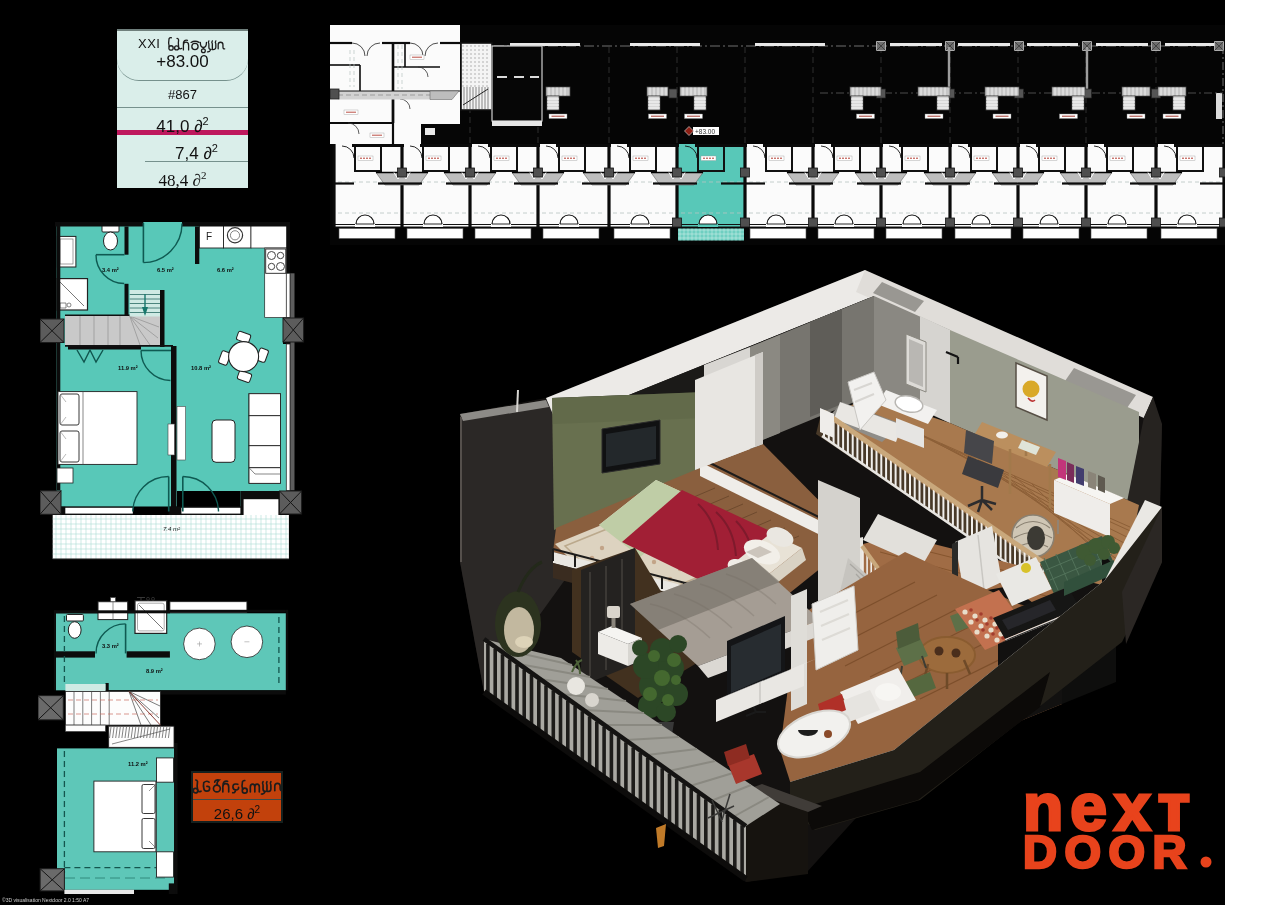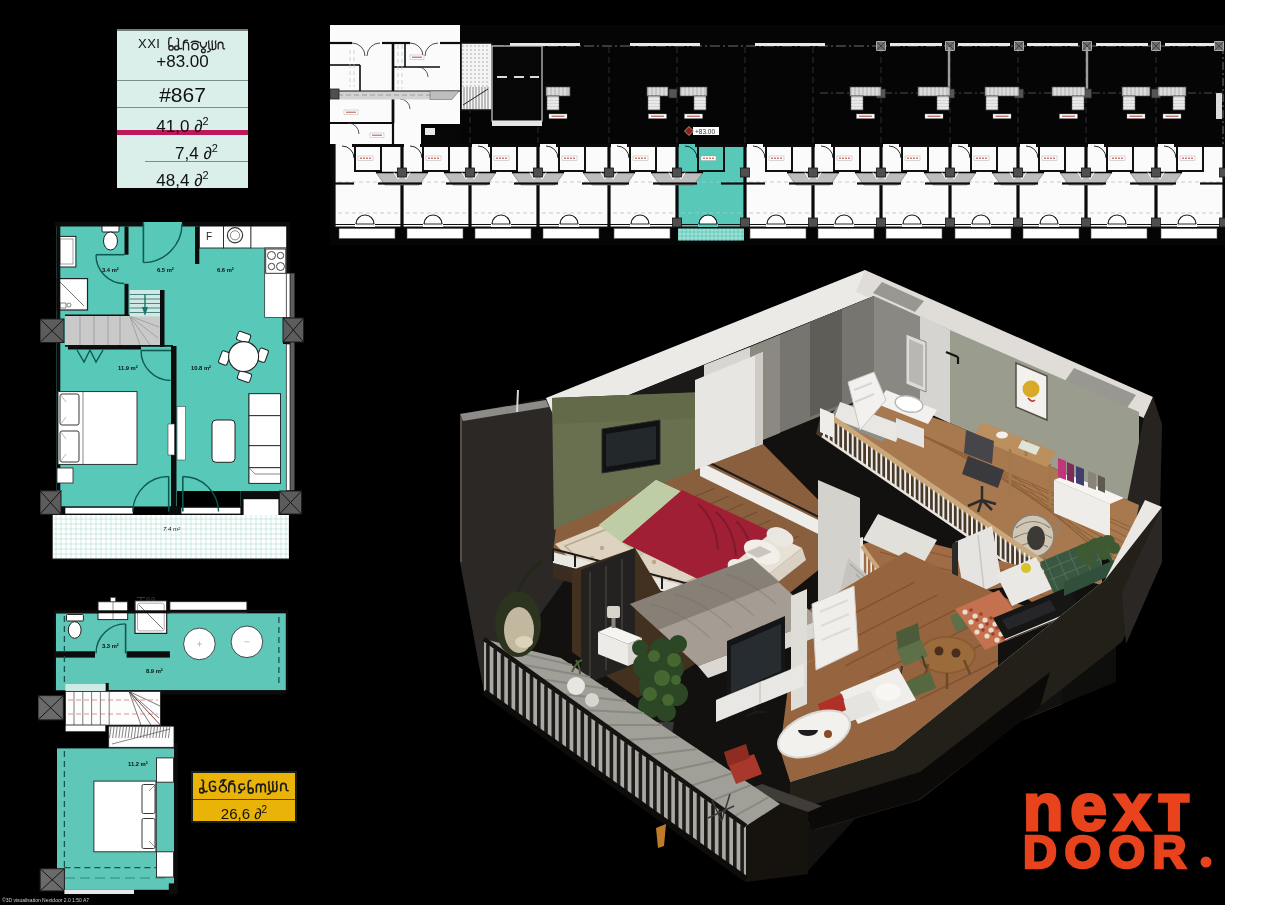--- a/index.html
+++ b/index.html
@@ -7,21 +7,21 @@
 .abs{position:absolute;}
 </style></head>
 <body>
 
 <div class="abs" style="left:0;top:0;width:1280px;height:905px;background:#000;"></div>
 
 <div class="abs" style="left:1225px;top:0;width:55px;height:905px;background:#fff;"></div>
 
 <div id="infotable" class="abs" style="left:117px;top:29px;width:131px;height:159px;background:#daeeea;border-top:2px solid #6f7f7c;color:#111;text-align:center;">
 
-  <div style="height:50px;border-bottom:1px solid #76918d;">
+  <div style="height:50px;border-bottom:1px solid #76918d;border-radius:22px;">
     <div style="padding-top:5px;height:18px;">
       <span style="font-size:13px;letter-spacing:0.5px;vertical-align:top;">XXI</span>
       <svg width="62" height="20" viewBox="0 0 70 23" style="vertical-align:-6px;">
           <g fill="none" stroke="#1c1c1c" stroke-width="1.5" stroke-linecap="round">
         <path d="M4,3 C3.4,6 3.4,9.5 4.2,12.2 M4,3 Q5,1.6 6.6,2"></path>
             <circle cx="6.3" cy="13.7" r="2.5"></circle>
         <path d="M15,4.5 C14.6,7 14.6,10 15,12.5 M15,12.5 Q15.6,15.8 18.6,14.3 M15,4.5 Q14.6,2.8 13.2,2.8"></path>
             <circle cx="12.7" cy="13.7" r="2.3"></circle>
         <path d="M20.5,16 L20.5,10.5 Q20.5,7 23.5,7 Q26.5,7 26.5,10.5 L26.5,16 M20.5,10 C20,5.4 22.6,4.2 25.2,5"></path>
         <circle cx="33.8" cy="12" r="3.6"></circle>
@@ -29,27 +29,27 @@
         <path d="M40,7.5 C40,12 42,13.2 43.5,13.2 C45,13.2 47,12 47,7.5 M43.5,13.2 L43.5,14.6"></path>
             <circle cx="43.5" cy="17" r="2.2"></circle>
         <path d="M49.8,9 Q48.6,7.2 49.8,5.6 M49.8,9 L49.8,13 Q49.8,15.5 52.2,15.5 M53.8,9 Q52.6,7.2 53.8,5.6 M53.8,9 L53.8,15.5 M57.8,9 Q56.6,7.2 57.8,5.6 M57.8,9 L57.8,13 Q57.8,15.8 54.2,15.6 M52.2,15.5 Q50.4,18.8 48.2,18.2"></path>
         <path d="M60.5,14.8 L60.5,10 Q60.5,7.2 63.2,7.2 Q66,7.2 66,10 L66,12.6 Q66,15 68,14.8"></path>
       </g>
         </svg>
     </div>
     <div style="font-size:17px;line-height:26px;">+83.00</div>
   </div>
 
-  <div style="height:27px;line-height:27px;font-size:21px;border-bottom:1px solid #76918d;">#867</div>
+  <div style="height:27px;line-height:27px;font-size:13px;border-bottom:1px solid #76918d;">#867</div>
 
   <div style="height:27px;line-height:27px;font-size:17px;border-bottom:5px solid #be185d;">41,0 ∂<sup style="font-size:11px;">2</sup></div>
 
   <div style="height:27px;line-height:27px;font-size:17px;border-bottom:1px solid #76918d;margin-left:28px;">7,4 ∂<sup style="font-size:11px;">2</sup></div>
 
-  <div style="height:26px;line-height:26px;font-size:17px;">48,4 ∂<sup style="font-size:11px;">2</sup></div>
+  <div style="height:26px;line-height:26px;font-size:17px;font-family:Liberation Serif, serif;">48,4 ∂<sup style="font-size:11px;">2</sup></div>
 </div>
 
 <svg id="topplan" class="abs" style="left:330px;top:25px;" width="895" height="220" viewBox="0 0 895 220">
 
 <rect x="0" y="0" width="895" height="220" fill="#050505"></rect>
 
 <rect x="4" y="119" width="890" height="83" fill="#fbfbfb"></rect>
 
 <rect x="347" y="119" width="68" height="83" fill="#58c8b8"></rect>
 <g stroke="#383838" stroke-width="0.8" stroke-dasharray="6,4">
@@ -1055,21 +1055,21 @@
 
 <rect x="26.4" y="301.8" width="69.6" height="4.2" fill="#e8e8e8"></rect>
 
 <g font-family="Liberation Sans, sans-serif" font-weight="bold" font-size="5.8" fill="#0d0d0d">
 <text x="64" y="60">3.3 m²</text>
 <text x="108" y="84.5">8.9 m²</text>
 <text x="90" y="178">11.2 m²</text>
 </g>
 </svg>
 
-<div id="labelbox" class="abs" style="left:191px;top:771px;width:106px;height:52px;background:#eab308;border:2px solid #15201e;color:#111;text-align:center;">
+<div id="labelbox" class="abs" style="left:191px;top:771px;width:92px;height:52px;background:#c2410c;border:2px solid #15201e;color:#111;text-align:center;">
 
   <div style="height:27px;border-bottom:1px solid #3c4a48;">
     <svg width="90" height="26" viewBox="0 0 92 26" style="margin-top:2px;">
         <g fill="none" stroke="#1c1c1c" stroke-width="1.7" stroke-linecap="round">
       <path d="M4.6,6.5 C4.2,9 4.2,12 4.6,14.5 M4.6,14.5 Q5.2,17.8 8.2,16.3 M4.6,6.5 Q4.2,4.8 2.8,4.8"></path>
           <circle cx="2.6" cy="15.7" r="2.3"></circle>
       <path d="M11,7.5 Q13.8,5 16.4,7 M11,7.5 C10.6,9.5 10.6,11.5 11,13 Q11.2,16.2 14,16.2 Q17,16.2 17,13.4 Q17,11 14.2,11.4"></path>
       <circle cx="24.4" cy="13.5" r="3.5"></circle>
           <path d="M24.6,10 Q24.2,6.5 26.6,4.8 Q22.6,4.2 22.2,7"></path>
       <path d="M30.5,17 L30.5,12 Q30.5,8.6 33.5,8.6 Q36.5,8.6 36.5,12 L36.5,17 M30.5,11.5 C30,6.6 32.8,5.4 35.4,6.2"></path>

